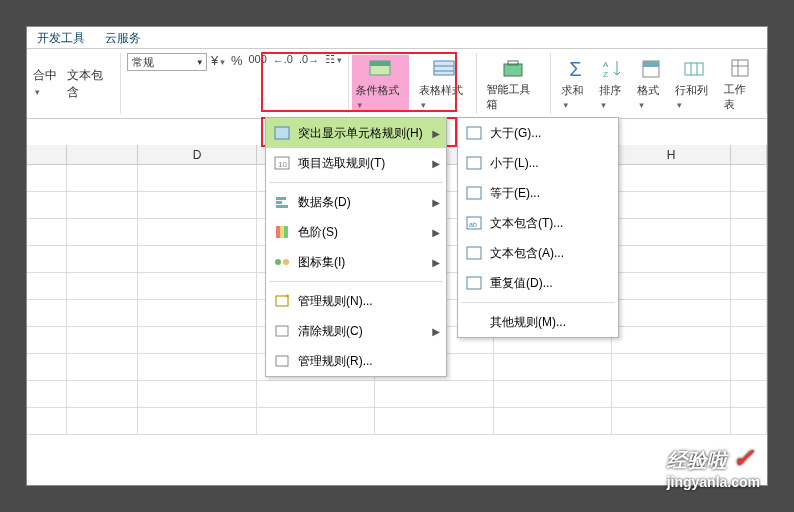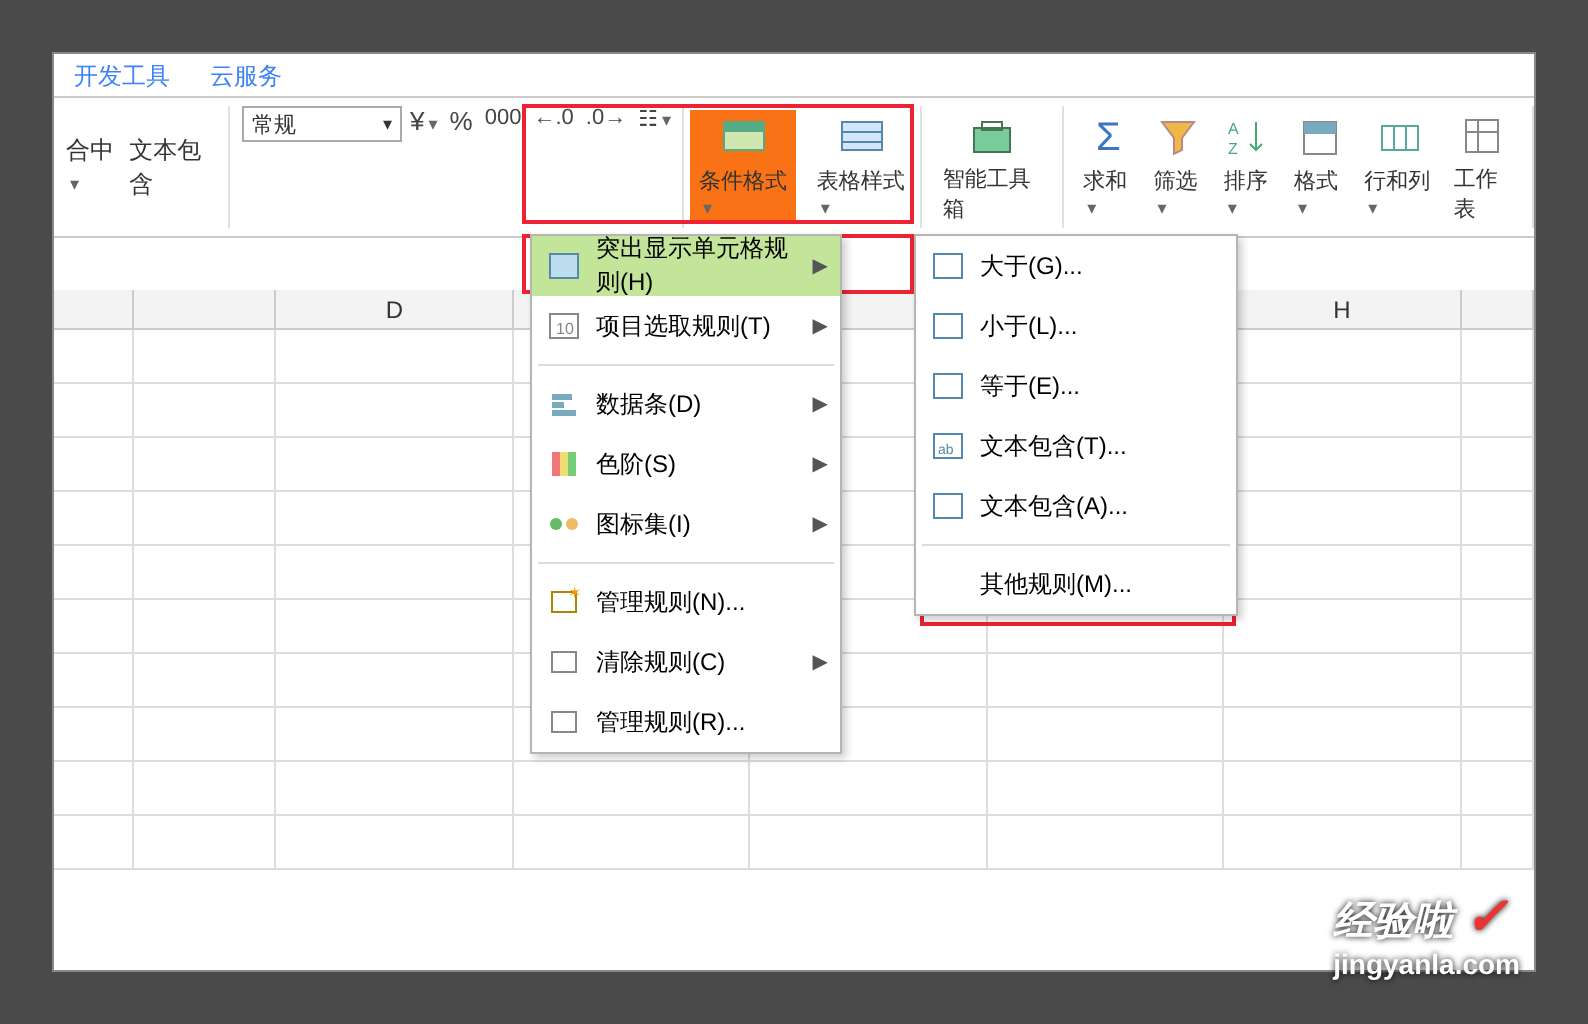--- a/index.html
+++ b/index.html
@@ -1,41 +1,41 @@
 <!DOCTYPE html>
 <html><head>
 <meta charset="utf-8">
 <style>
   * { box-sizing: border-box; font-family: "Microsoft YaHei", sans-serif; }
   body { margin:0; width:794px; height:512px; background:#4a4a4a; padding:26px; position:relative; }
   .app { width:742px; height:460px; background:#fff; border:1px solid #888; overflow:hidden; position:relative; }
   .tabs { height:22px; display:flex; background:#fff; font-size:12px; border-bottom:1px solid #ccc; }
-  .tab { padding:3px 10px; color:#3b82f6; }
+  .tab { padding:3px 10px; color:#0c4a6e; }
   .ribbon { display:flex; padding:4px 0; border-bottom:1px solid #ccc; height:70px; }
   .group { display:flex; flex-direction:column; align-items:center; justify-content:center; padding:0 6px; border-right:1px solid #e0e0e0; font-size:11px; color:#333; position:relative; }
   .group.row { flex-direction:row; gap:6px; }
   .bigbtn { display:flex; flex-direction:column; align-items:center; gap:2px; font-size:11px; color:#333; padding:2px 4px; }
-  .bigbtn.active { background:#f97316; }
+  .bigbtn.active { background:#f9a8d4; }
   .bigbtn .ico { width:24px; height:24px; }
   .drop::after { content:"▾"; font-size:9px; margin-left:2px; color:#666; }
   .numfmt { display:flex; flex-direction:row; gap:4px; align-items:flex-start; }
   .combo { width:80px; height:18px; border:1px solid #aaa; font-size:11px; padding:0 4px; display:flex; align-items:center; justify-content:space-between; }
   .minirow { display:flex; gap:6px; font-size:11px; color:#444; }
   .sym { font-size:13px; }
   .redbox { position:absolute; border:2px solid #e23; pointer-events:none; }
   .rb1 { left:234px; top:25px; width:196px; height:60px; }
   .rb2 { left:234px; top:90px; width:196px; height:30px; }
   .rb3 { left:433px; top:256px; width:158px; height:30px; }
   .menu { position:absolute; background:#fff; border:1px solid #b5b5b5; box-shadow:2px 2px 4px rgba(0,0,0,.2); font-size:12px; z-index:10; }
   .menu-item { display:flex; align-items:center; height:30px; padding:0 22px 0 8px; gap:8px; position:relative; }
   .menu-item.hov { background:#c3e59a; }
   .menu-item .mico { width:16px; height:16px; flex:0 0 16px; }
   .menu-item .arrow { position:absolute; right:6px; font-size:10px; color:#555; }
   .menu-sep { height:1px; background:#ddd; margin:4px 3px; }
-  .m1 { left:238px; top:90px; width:156px; }
+  .m1 { left:238px; top:90px; width:182px; }
   .m2 { left:430px; top:90px; width:162px; }
   .sheet { position:absolute; left:0; right:0; top:118px; bottom:0; }
   .colhead { display:flex; background:#f3f3f3; border-bottom:1px solid #ccc; height:20px; font-size:12px; font-family:"Courier New",monospace; }
   .ch { flex:1; text-align:center; border-right:1px solid #ccc; line-height:20px; color:#333; }
   .rows .r { height:27px; border-bottom:1px solid #ddd; display:flex; }
   .rows .r .c { flex:1; border-right:1px solid #ddd; }
   .secondrow { display:flex; gap:4px; align-items:flex-start; font-size:12px; }
   .watermark { position:absolute; right:34px; bottom:22px; color:#fff; font-weight:bold; font-family:Arial; text-shadow:0 0 3px #000; font-size:20px; font-style:italic; }
   .watermark .chk { color:#e33; font-size:26px; }
   .watermark .sub { font-size:14px; display:block; text-align:right; font-style:normal; }
@@ -102,26 +102,20 @@
       </div>
     </div>
 
     <div class="group row" style="gap:2px">
       <div class="bigbtn">
         <span style="font-size:20px;color:#3a76c4">Σ</span>
         <span class="drop">求和</span>
       </div>
       <div class="bigbtn">
         <svg class="ico">
-            <path d="M4 4h16l-6 8v6l-4 2v-8z" fill="#f0b847" stroke="#b88"></path>
-          </svg>
-        <span class="drop">筛选</span>
-      </div>
-      <div class="bigbtn">
-        <svg class="ico">
             <text x="2" y="10" font-size="8" fill="#4a7">A</text>
             <text x="2" y="20" font-size="8" fill="#4a7">Z</text>
             <path d="M16 4v14m-3-3l3 3 3-3" stroke="#4a7" fill="none"></path>
           </svg>
         <span class="drop">排序</span>
       </div>
       <div class="bigbtn">
         <svg class="ico">
             <rect x="4" y="4" width="16" height="16" fill="#fff" stroke="#888"></rect>
             <rect x="4" y="4" width="16" height="6" fill="#7ab"></rect>
@@ -353,20 +347,26 @@
           <text x="3" y="12" font-size="7" fill="#58a">ab</text>
         </svg>
       <span>文本包含(T)...</span>
     </div>
     <div class="menu-item">
       <svg class="mico">
           <rect x="1" y="2" width="14" height="12" fill="#fff" stroke="#58a"></rect>
         </svg>
       <span>文本包含(A)...</span>
     </div>
+    <div class="menu-item">
+      <svg class="mico">
+          <rect x="1" y="2" width="14" height="12" fill="#fff" stroke="#58a"></rect>
+        </svg>
+      <span>重复值(D)...</span>
+    </div>
     <div class="menu-sep"></div>
     <div class="menu-item">
       <span class="mico"></span>
       <span>其他规则(M)...</span>
     </div>
   </div>
 
   <div class="redbox rb1"></div>
   <div class="redbox rb2"></div>
   <div class="redbox rb3"></div>

